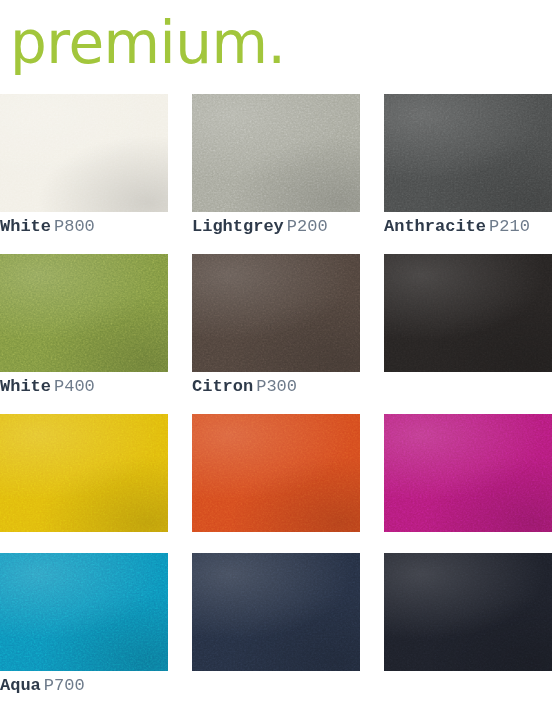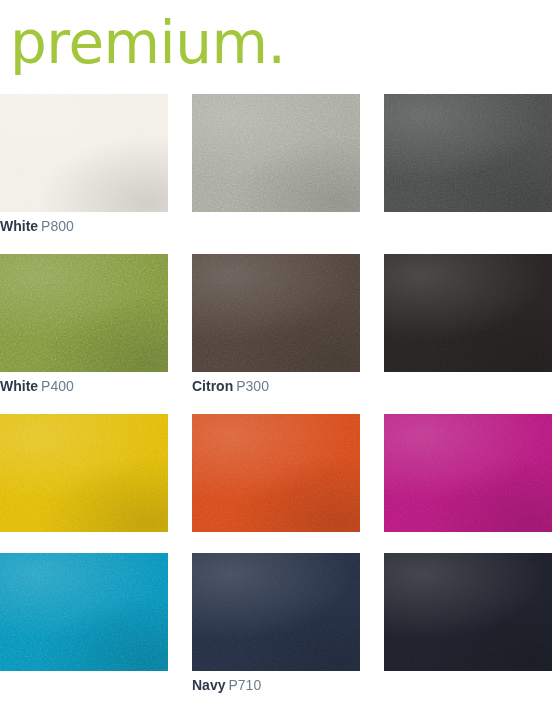--- a/index.html
+++ b/index.html
@@ -71,23 +71,24 @@
     position:absolute;
     left:0; top:0; right:0; bottom:0;
     pointer-events:none;
     background:
       radial-gradient(120% 90% at 22% 18%, rgba(255,255,255,.16) 0%, rgba(255,255,255,0) 62%),
       radial-gradient(110% 95% at 88% 92%, rgba(0,0,0,.14) 0%, rgba(0,0,0,0) 60%);
   }
 
   .caption{
     margin-top:8px;
-    font-size:14px;
+    font-size:17px;
     line-height:13px;
     white-space:nowrap;
+    font-family:Liberation Mono, monospace;
   }
   .cap-name{
     font-weight:bold;
     color:#2e3a4a;
   }
   .cap-code{
     font-weight:normal;
     color:#6e7b8b;
     margin-left:3px;
   }
@@ -130,37 +131,39 @@
                   <feColorMatrix type="saturate" values="0" in="n" result="ng"></feColorMatrix>
                   <feComponentTransfer in="ng">
                     <feFuncA type="linear" slope="0.9" intercept="0"></feFuncA>
                   </feComponentTransfer>
                 </filter>
                 <rect width="168" height="118" filter="url(#g2)"></rect>
               </svg>
             </div>
             <div class="sheen"></div>
           </div>
+          <div class="caption"><span class="cap-name">Lightgrey</span><span class="cap-code">P200</span></div>
         </div>
         <div class="cell">
           <div class="swatch" style="background-color: rgb(74, 76, 76);">
             <div class="grain">
               <svg xmlns="http://www.w3.org/2000/svg" viewBox="0 0 168 118" preserveAspectRatio="none">
                 <filter id="g3">
                   <feTurbulence type="fractalNoise" baseFrequency="0.55 0.62" numOctaves="4" seed="3" result="n"></feTurbulence>
                   <feColorMatrix type="saturate" values="0" in="n" result="ng"></feColorMatrix>
                   <feComponentTransfer in="ng">
                     <feFuncA type="linear" slope="0.9" intercept="0"></feFuncA>
                   </feComponentTransfer>
                 </filter>
                 <rect width="168" height="118" filter="url(#g3)"></rect>
               </svg>
             </div>
             <div class="sheen"></div>
           </div>
+          <div class="caption"><span class="cap-name">Anthracite</span><span class="cap-code">P210</span></div>
         </div>
       </div>
       <div class="row">
         <div class="cell">
           <div class="swatch" style="background-color: rgb(125, 148, 64);">
             <div class="grain">
               <svg xmlns="http://www.w3.org/2000/svg" viewBox="0 0 168 118" preserveAspectRatio="none">
                 <filter id="g4">
                   <feTurbulence type="fractalNoise" baseFrequency="0.55 0.62" numOctaves="4" seed="4" result="n"></feTurbulence>
                   <feColorMatrix type="saturate" values="0" in="n" result="ng"></feColorMatrix>
@@ -274,38 +277,38 @@
                   <feColorMatrix type="saturate" values="0" in="n" result="ng"></feColorMatrix>
                   <feComponentTransfer in="ng">
                     <feFuncA type="linear" slope="0.9" intercept="0"></feFuncA>
                   </feComponentTransfer>
                 </filter>
                 <rect width="168" height="118" filter="url(#g10)"></rect>
               </svg>
             </div>
             <div class="sheen"></div>
           </div>
+          <div class="caption"><span class="cap-name">Aqua</span><span class="cap-code">P700</span></div>
         </div>
         <div class="cell">
           <div class="swatch" style="background-color: rgb(37, 47, 66);">
             <div class="grain">
               <svg xmlns="http://www.w3.org/2000/svg" viewBox="0 0 168 118" preserveAspectRatio="none">
                 <filter id="g11">
                   <feTurbulence type="fractalNoise" baseFrequency="0.55 0.62" numOctaves="4" seed="11" result="n"></feTurbulence>
                   <feColorMatrix type="saturate" values="0" in="n" result="ng"></feColorMatrix>
                   <feComponentTransfer in="ng">
                     <feFuncA type="linear" slope="0.9" intercept="0"></feFuncA>
                   </feComponentTransfer>
                 </filter>
                 <rect width="168" height="118" filter="url(#g11)"></rect>
               </svg>
             </div>
             <div class="sheen"></div>
           </div>
-          <div class="caption"><span class="cap-name">Navy</span><span class="cap-code">P710</span></div>
         </div>
         <div class="cell">
           <div class="swatch" style="background-color: rgb(29, 32, 41);">
             <div class="grain">
               <svg xmlns="http://www.w3.org/2000/svg" viewBox="0 0 168 118" preserveAspectRatio="none">
                 <filter id="g12">
                   <feTurbulence type="fractalNoise" baseFrequency="0.55 0.62" numOctaves="4" seed="12" result="n"></feTurbulence>
                   <feColorMatrix type="saturate" values="0" in="n" result="ng"></feColorMatrix>
                   <feComponentTransfer in="ng">
                     <feFuncA type="linear" slope="0.9" intercept="0"></feFuncA>

